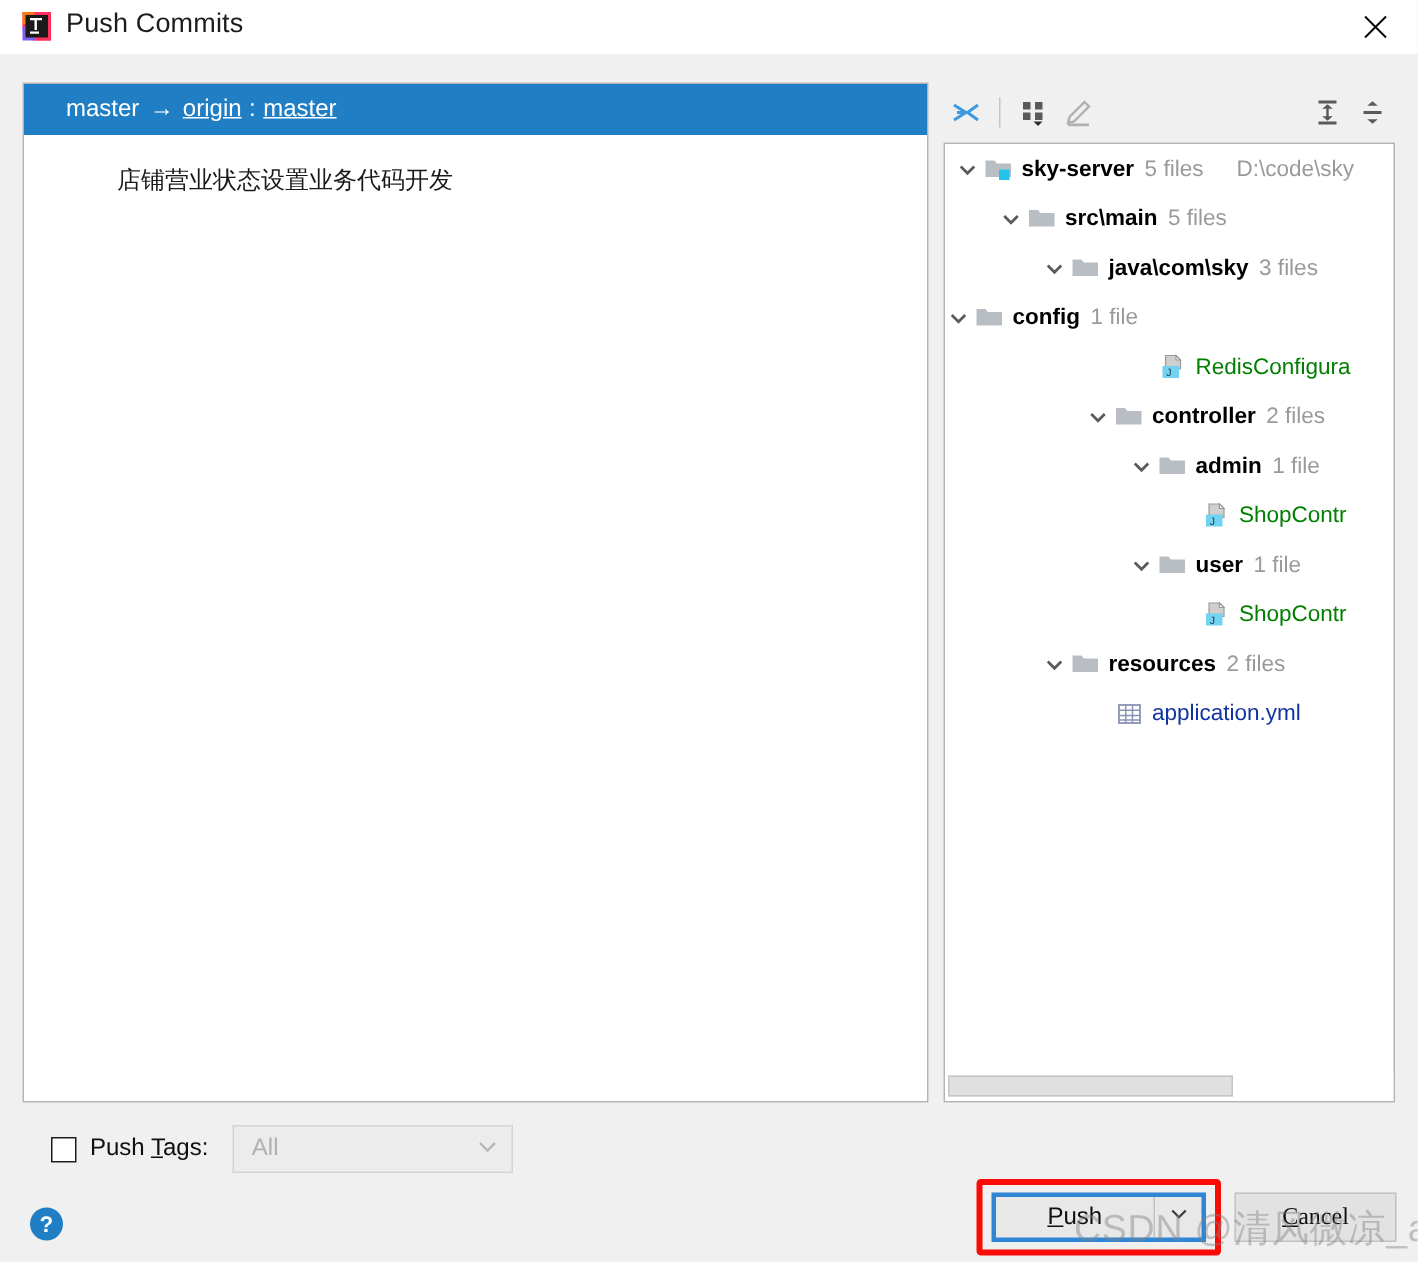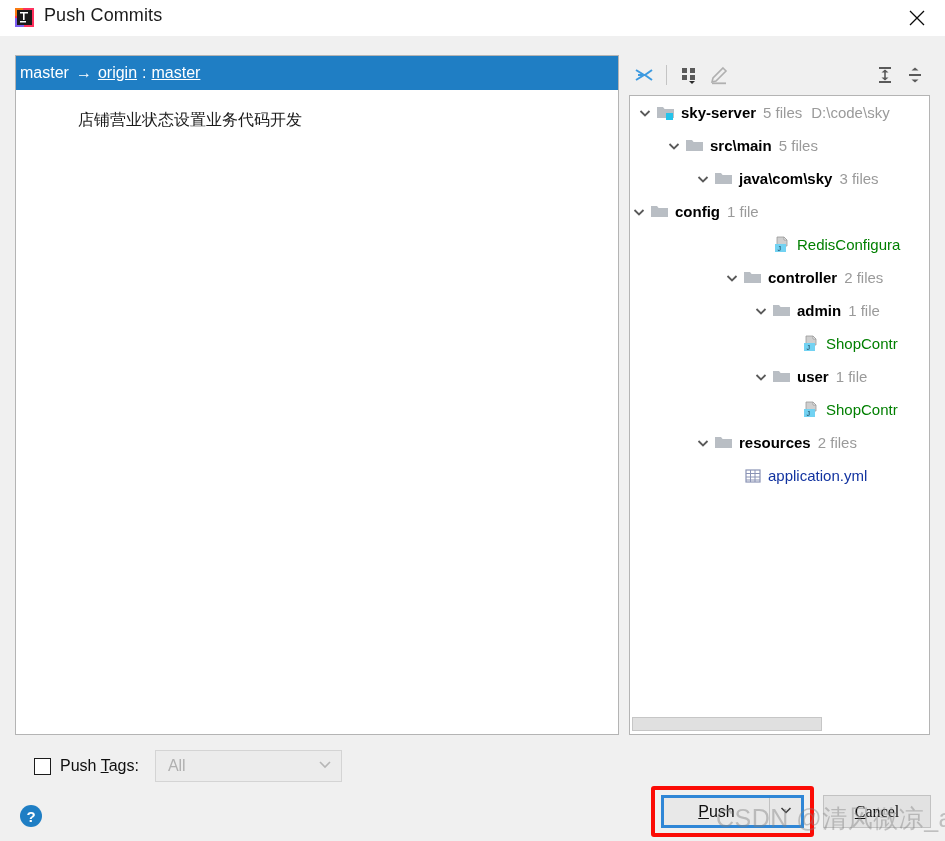--- a/index.html
+++ b/index.html
@@ -47,21 +47,21 @@
     width: 604px; height: 680px;
     background: #ffffff;
     border: 1px solid #b4b4b4;
     overflow: hidden;
   }
   .commit-header {
     height: 34px;
     background: #1f7ec4;
     color: #ffffff;
     display: flex; align-items: center;
-    padding-left: 4px;
+    padding-left: 28px;
     font-size: 16px;
     white-space: nowrap;
   }
   .commit-header .uline { text-decoration: underline; }
   .commit-header .arrow { margin: 0 6px 0 7px; font-size: 16px; }
   .commit-header .colon { margin: 0 5px; }
   .commit-row {
     padding: 8px 0 0 62px;
     font-size: 16px;
     color: #1a1a1a;
@@ -118,21 +118,21 @@
   .row-icon {
     flex: 0 0 auto;
     width: 20px; height: 18px;
     display: flex; align-items: center; justify-content: center;
     margin-right: 5px;
   }
   .node-name { color: #000000; font-weight: bold; }
   .node-name.file-java { color: #007f00; font-weight: normal; }
   .node-name.file-yml  { color: #1233a0; font-weight: normal; }
   .node-count { color: #9a9a9a; font-weight: normal; margin-left: 7px; }
-  .node-path  { color: #9a9a9a; font-weight: normal; margin-left: 9px; }
+  .node-path  { color: #9a9a9a; font-weight: normal; margin-left: 22px; }
 
   
   .tree-hscroll {
     position: absolute; left: 0; bottom: 0;
     width: 100%; height: 19px;
     background: #ffffff;
   }
   .tree-hthumb {
     position: absolute; left: 2px; top: 2px;
     width: 190px; height: 14px;

